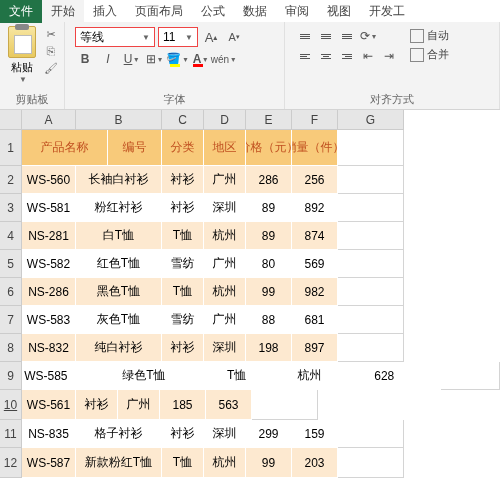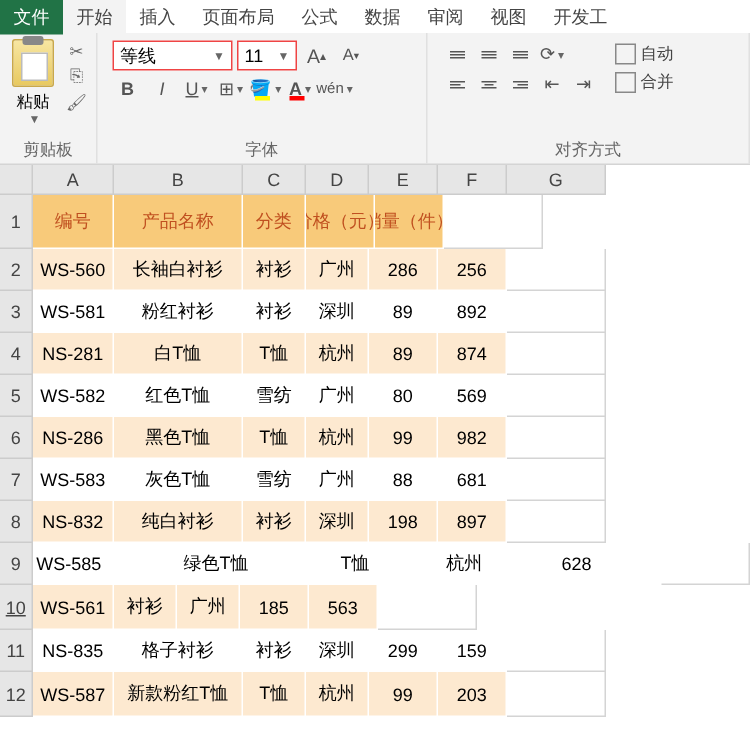--- a/index.html
+++ b/index.html
@@ -204,23 +204,24 @@
       <div class="row-h" style="height: 28px;">6</div>
       <div class="row-h" style="height: 28px;">7</div>
       <div class="row-h" style="height: 28px;">8</div>
       <div class="row-h" style="height: 28px;">9</div>
       <div class="row-h" style="height: 30px; text-decoration: underline;">10</div>
       <div class="row-h" style="height: 28px;">11</div>
       <div class="row-h" style="height: 30px;">12</div>
     </div>
   <div class="grid" id="grid">
       <div class="grid-row" style="height: 36px;">
+        <div class="cell hdr-cell" style="width: 86px; height: 36px;">产品名称</div>
         <div class="cell hdr-cell" style="width: 54px; height: 36px;">编号</div>
-        <div class="cell hdr-cell" style="width: 86px; height: 36px;">产品名称</div>
         <div class="cell hdr-cell" style="width: 42px; height: 36px;">分类</div>
+        <div class="cell hdr-cell" style="width: 42px; height: 36px;">地区</div>
         <div class="cell hdr-cell" style="width: 46px; height: 36px;">价格（元）</div>
         <div class="cell hdr-cell" style="width: 46px; height: 36px;">销量（件）</div>
         <div class="cell" style="width: 66px; height: 36px;"></div>
       </div>
       <div class="grid-row" style="height: 28px;">
         <div class="cell data-cell band" style="width: 54px; height: 28px;">WS-560</div>
         <div class="cell data-cell band" style="width: 86px; height: 28px;">长袖白衬衫</div>
         <div class="cell data-cell band" style="width: 42px; height: 28px;">衬衫</div>
         <div class="cell data-cell band" style="width: 42px; height: 28px;">广州</div>
         <div class="cell data-cell band" style="width: 46px; height: 28px;">286</div>

